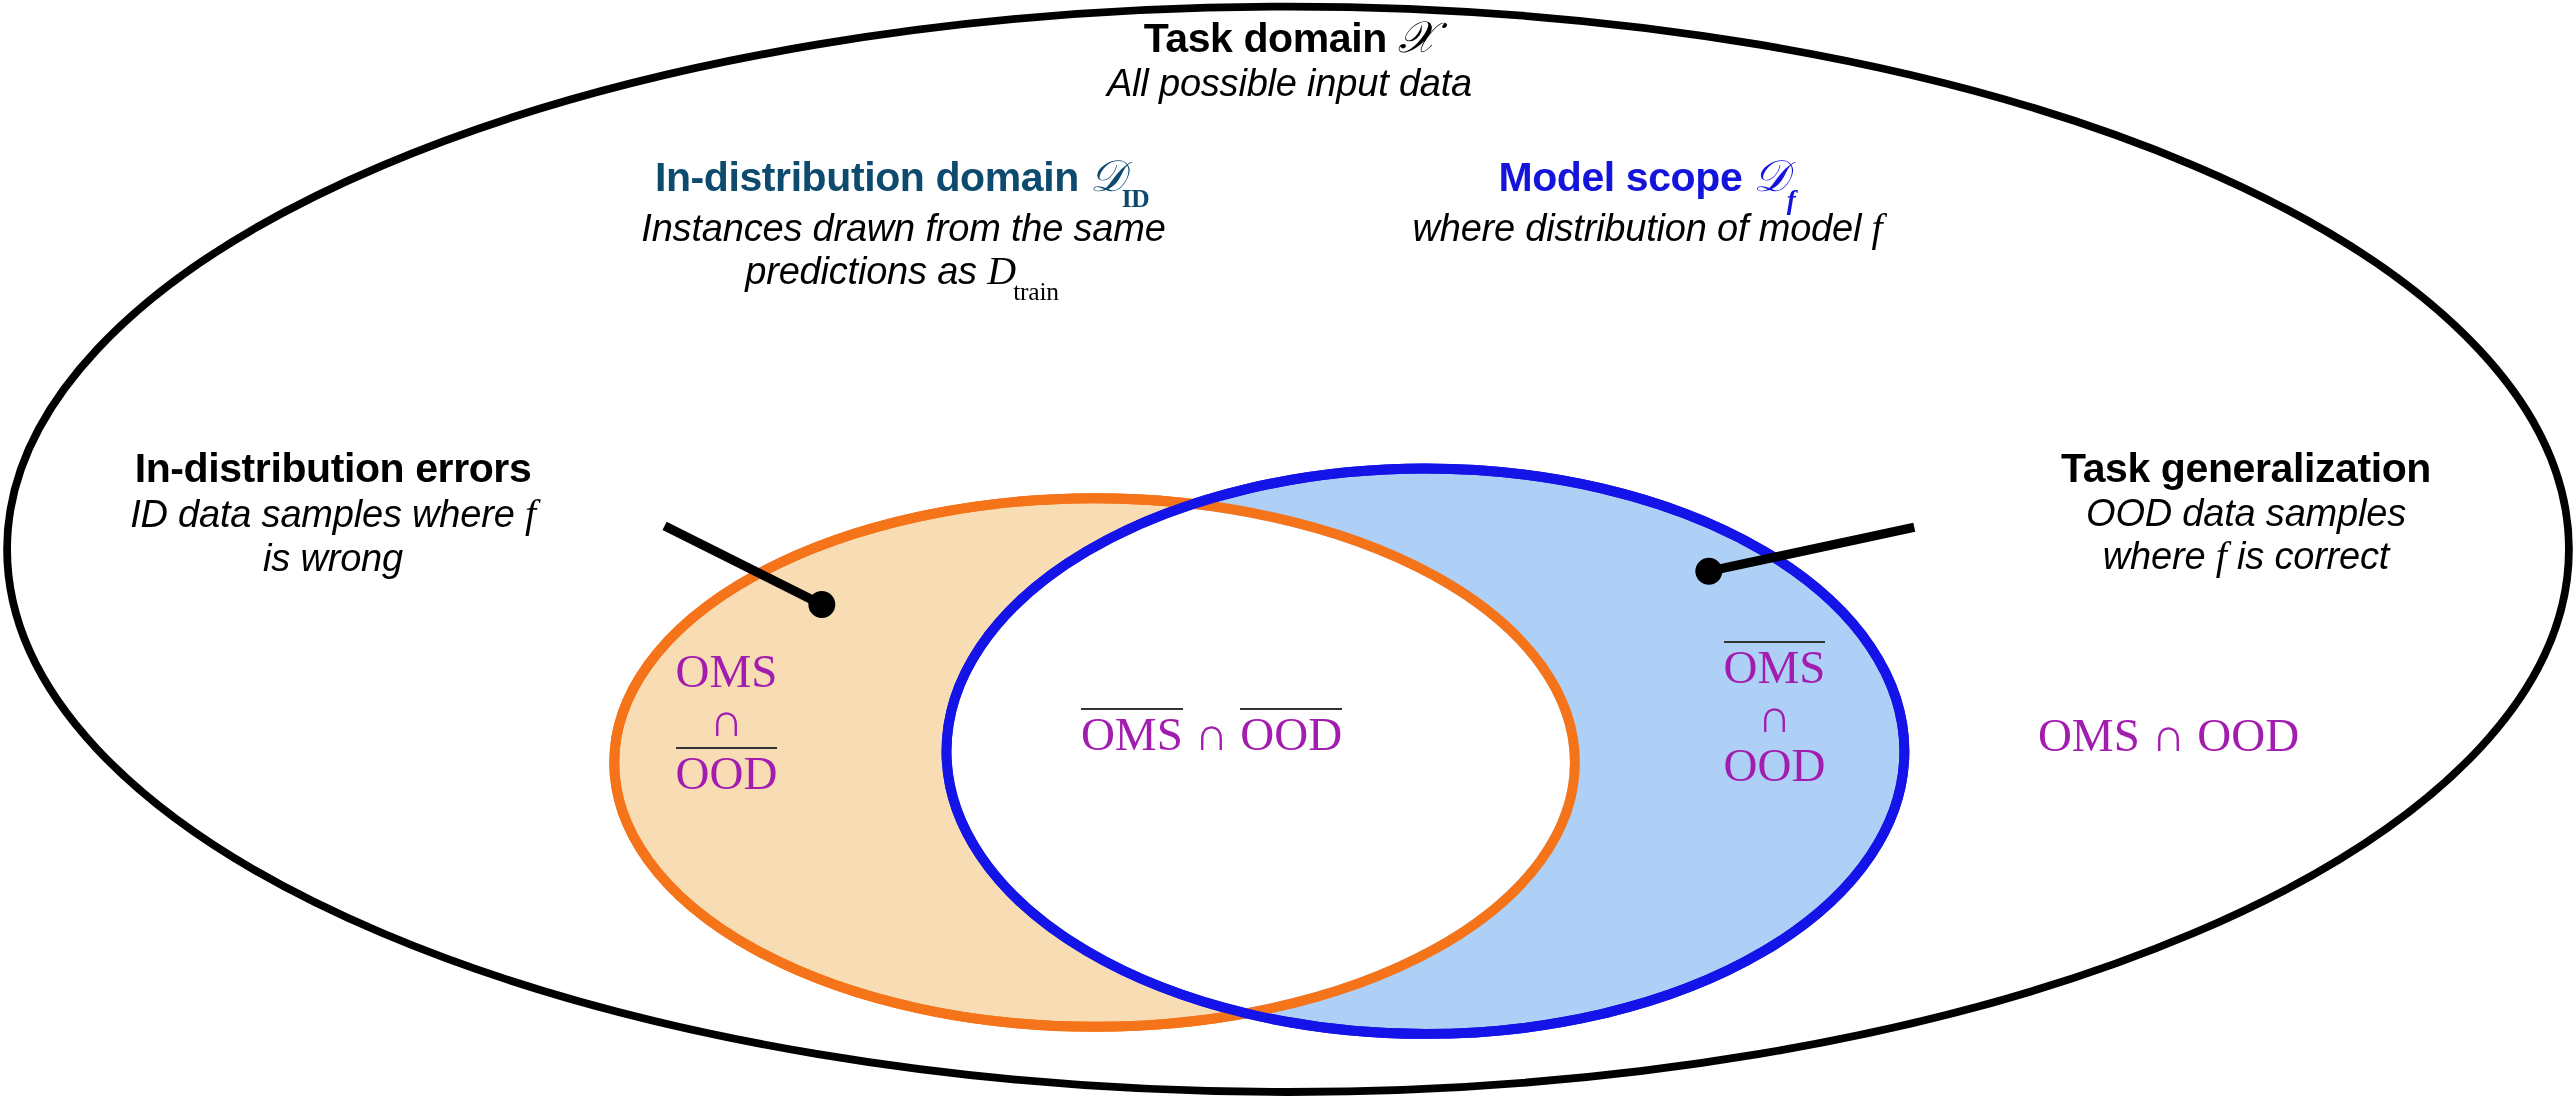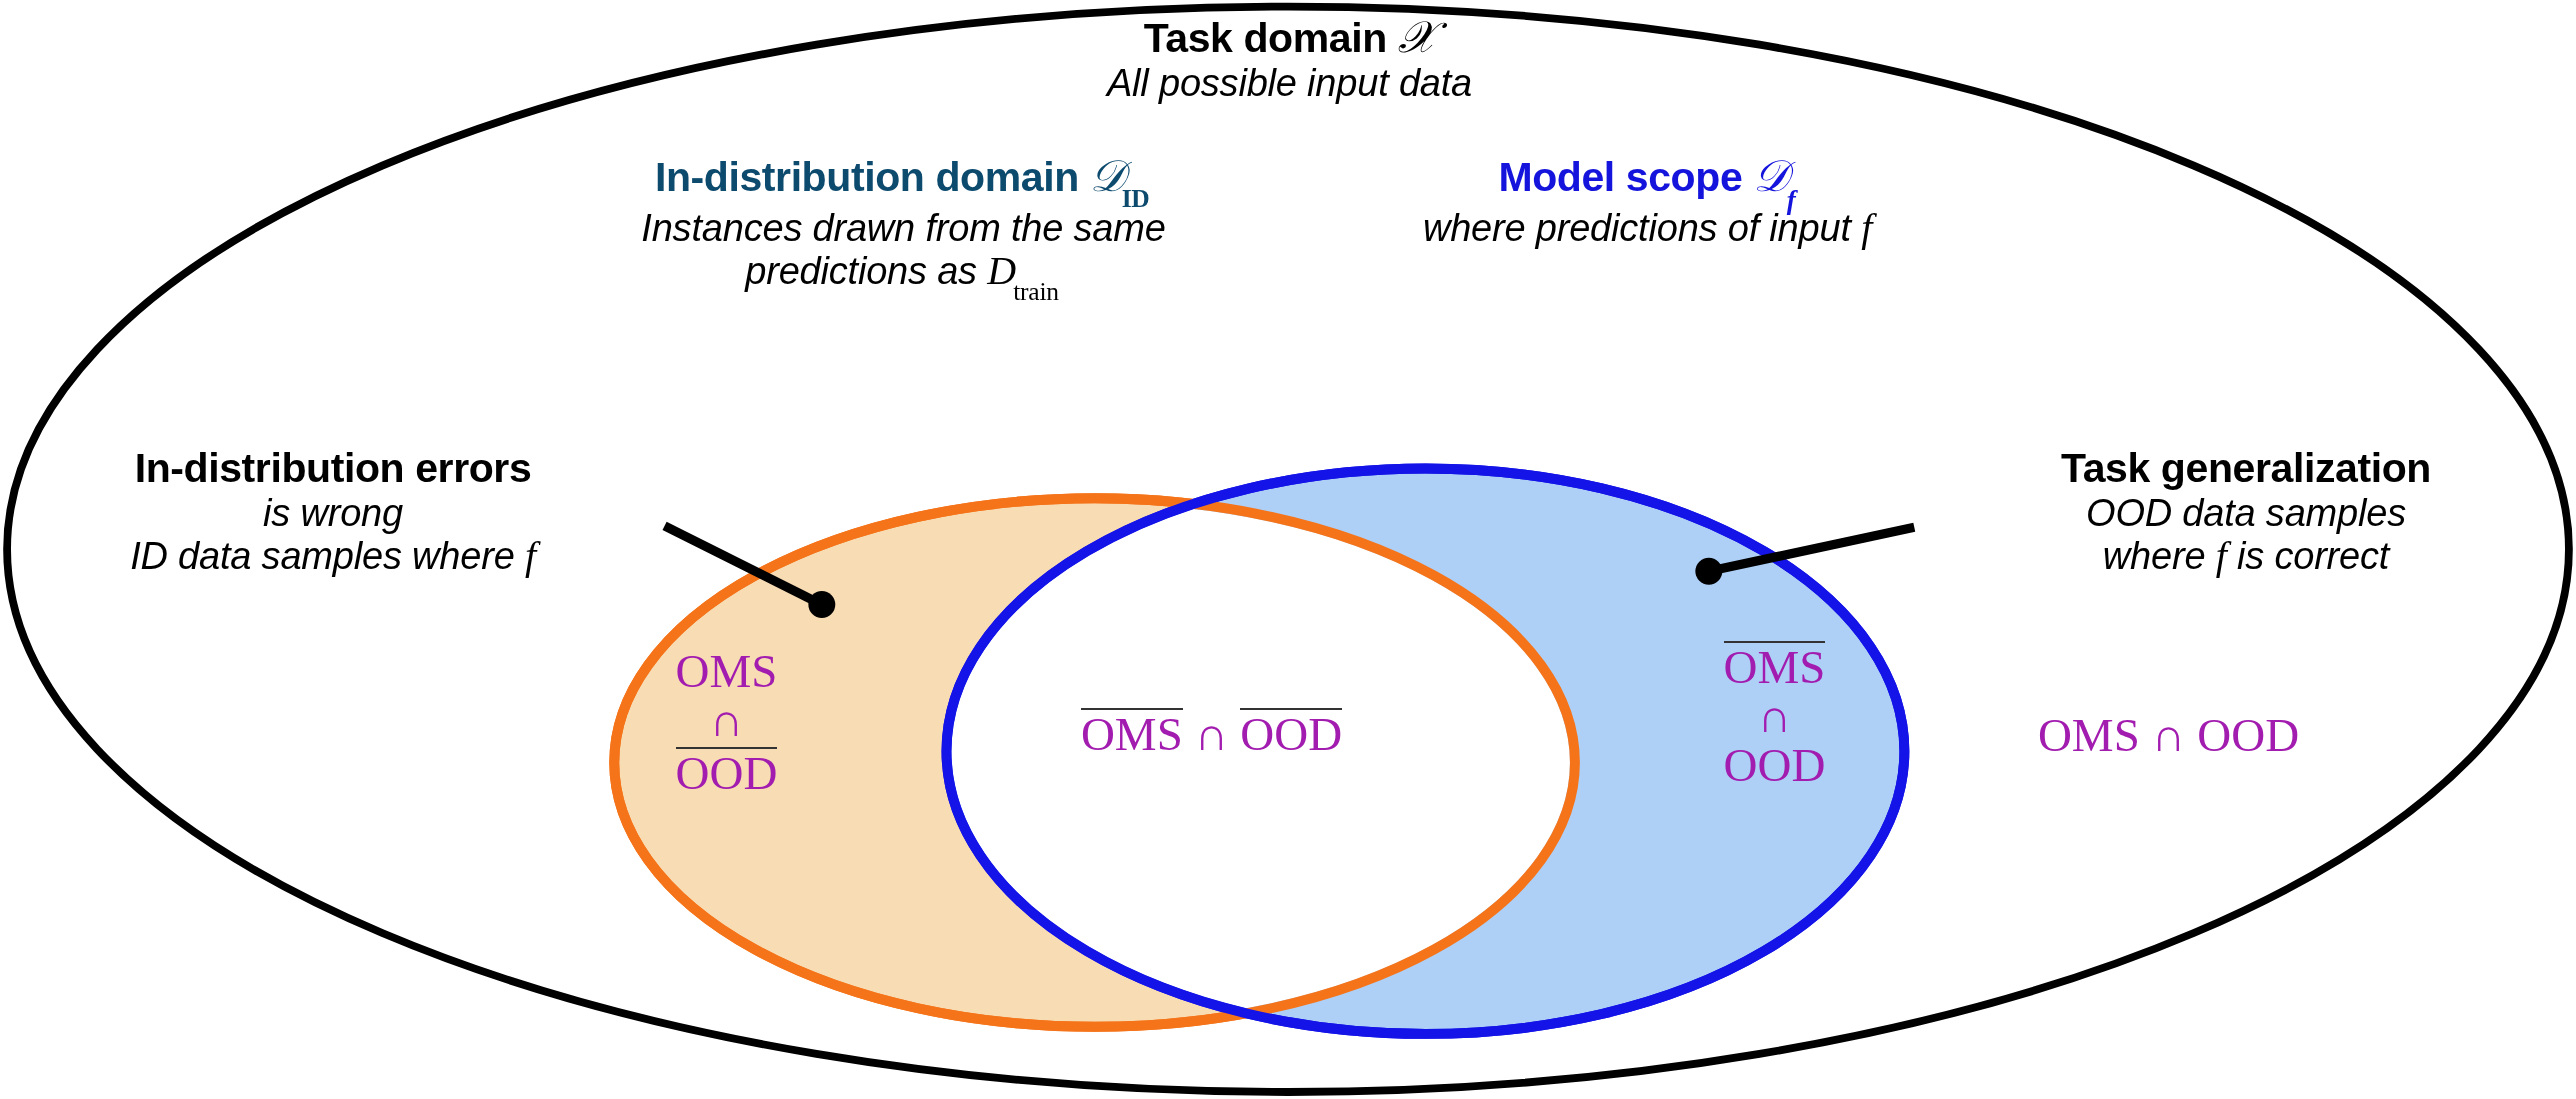--- a/index.html
+++ b/index.html
@@ -159,32 +159,32 @@
       <span class="mth">D</span><span class="sb">train</span>
     </div>
   </div>
 
   <div class="lbl" id="scope-block">
     <div class="hdr blue-txt">
       <span>Model scope</span>
       <span class="cal">𝒟</span><span class="sbi">f</span>
     </div>
     <div class="sub">
-      <span>where predictions of input</span>
+      <span>where distribution of model</span>
       <span class="mth">f</span>
     </div>
   </div>
 
   <div class="lbl" id="id-err-block">
     <div class="hdr">In-distribution errors</div>
-    <div class="sub">is wrong</div>
     <div class="sub">
       <span>ID data samples where</span>
       <span class="mth">f</span>
     </div>
+    <div class="sub">is wrong</div>
   </div>
 
   <div class="lbl" id="gen-block">
     <div class="hdr">Task generalization</div>
     <div class="sub">OOD data samples</div>
     <div class="sub">
       <span>where</span>
       <span class="mth">f</span>
       <span>is correct</span>
     </div>

